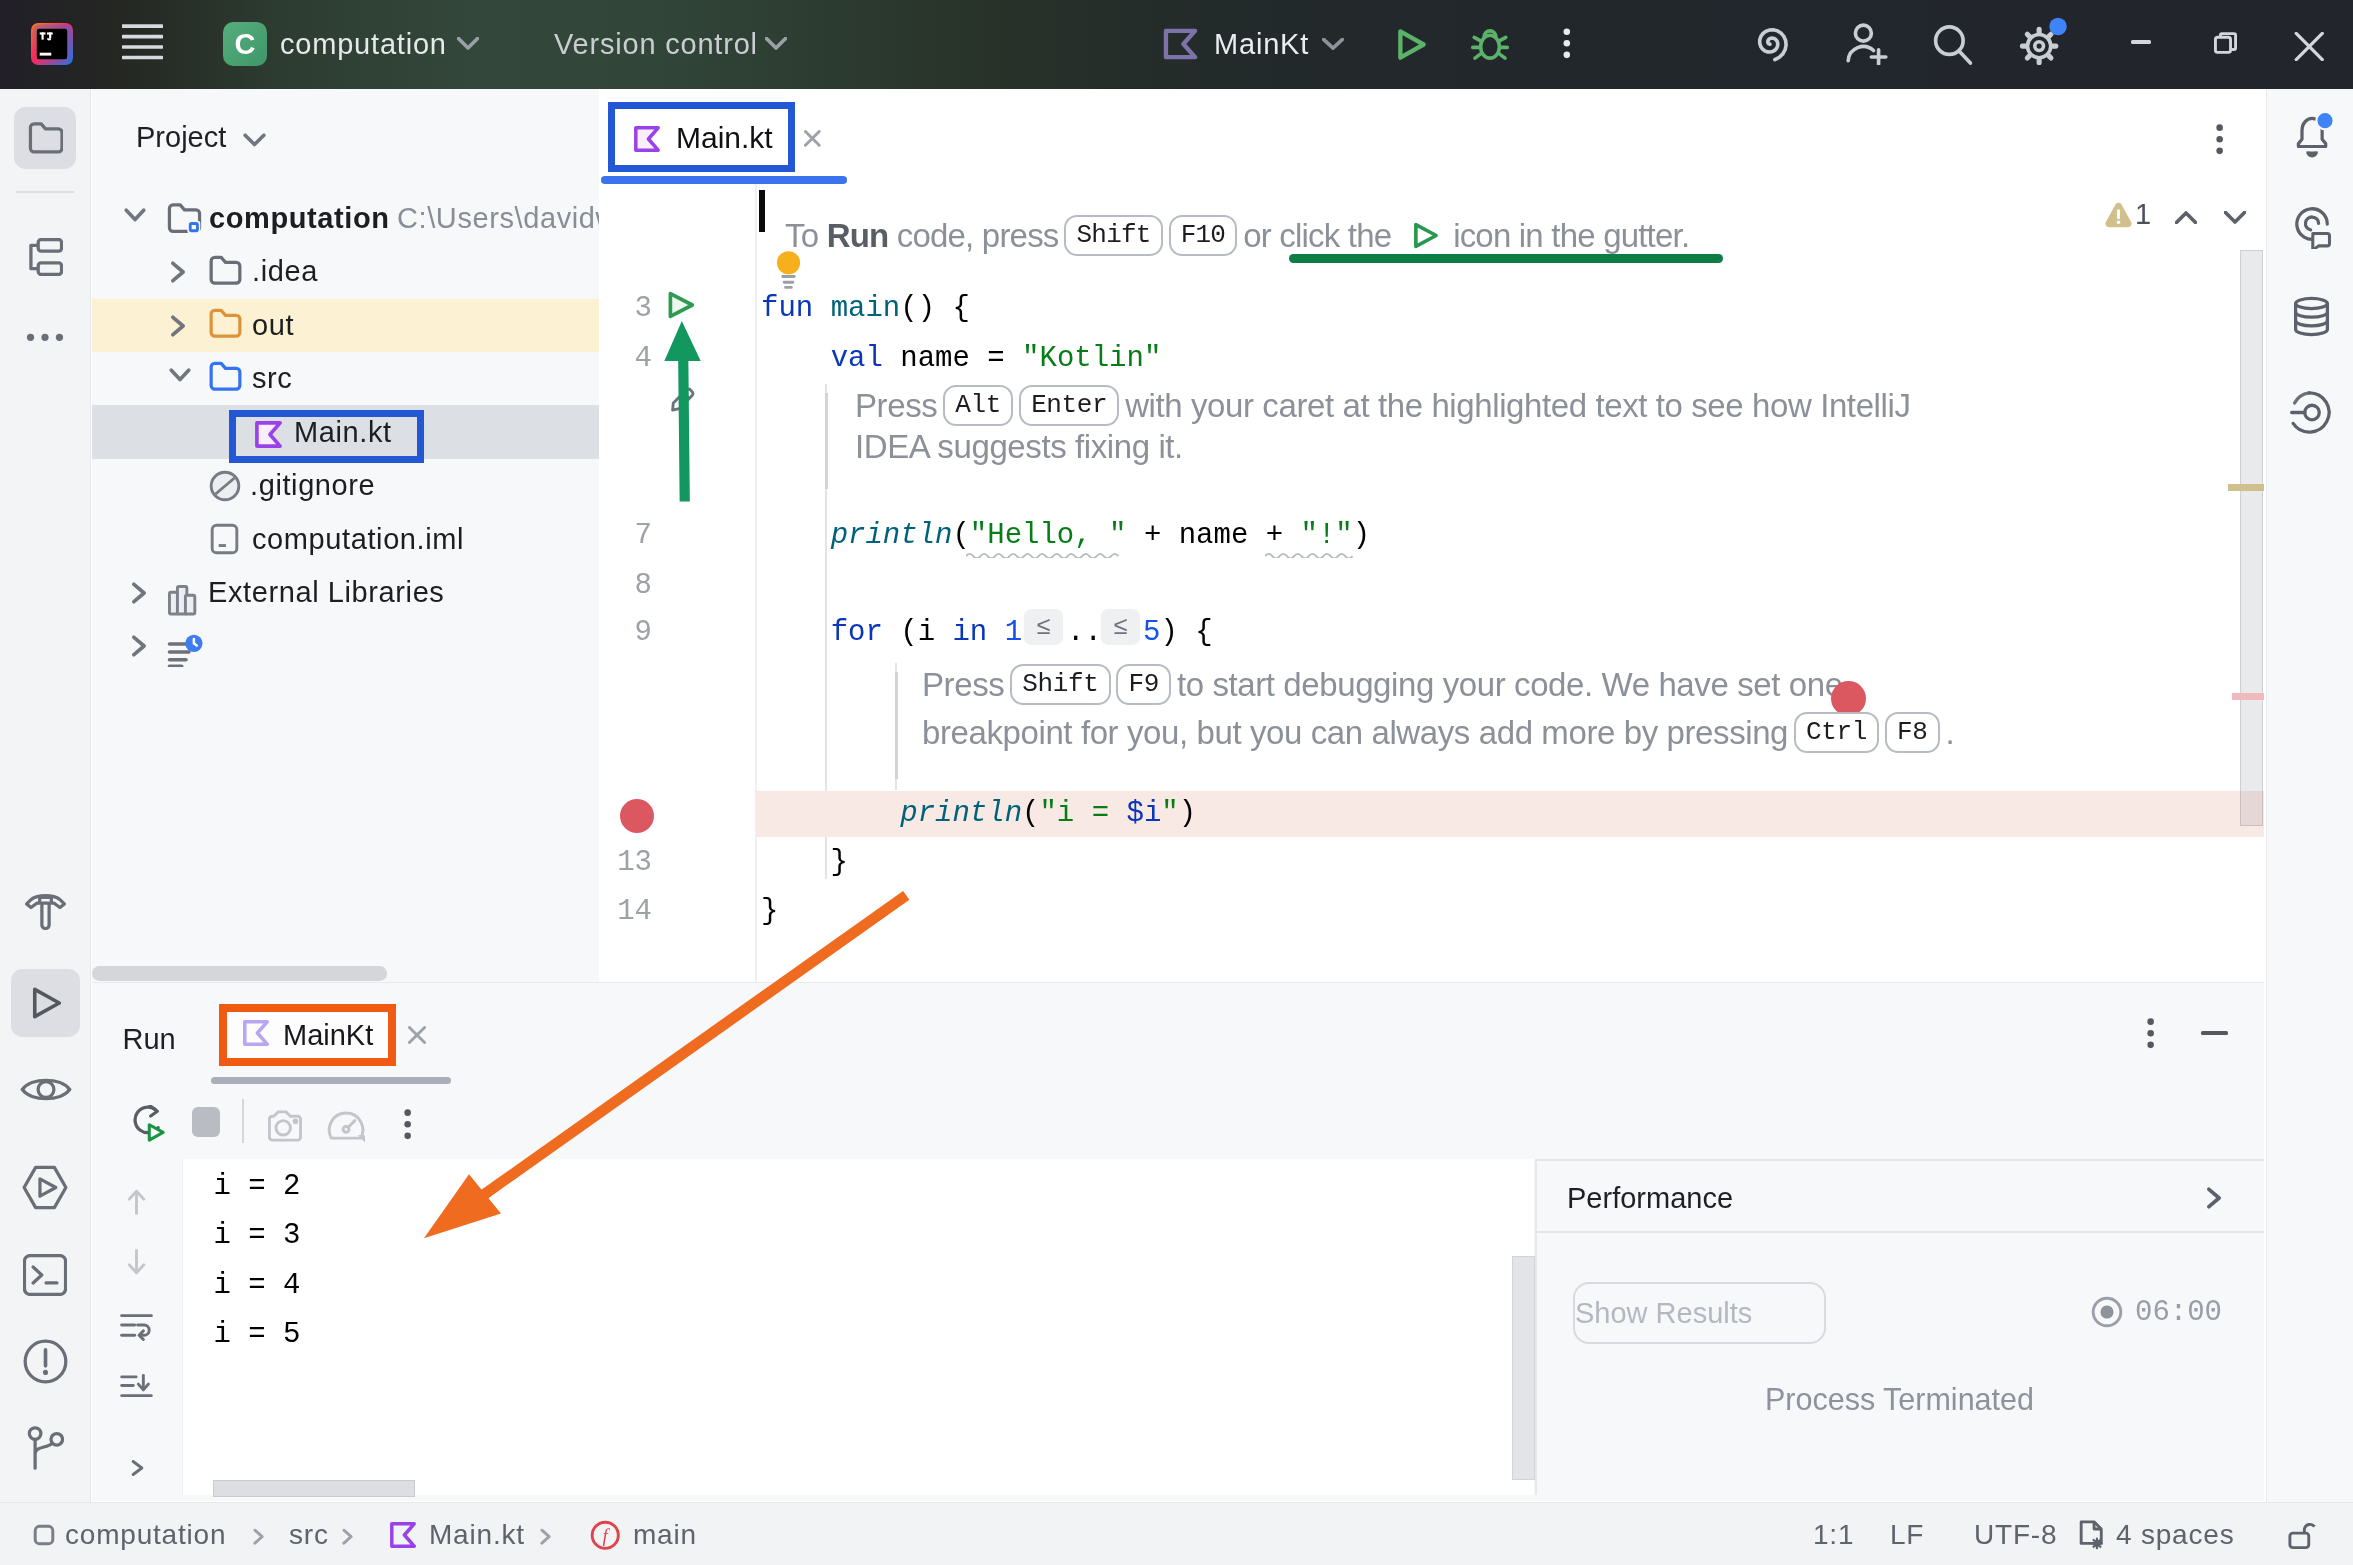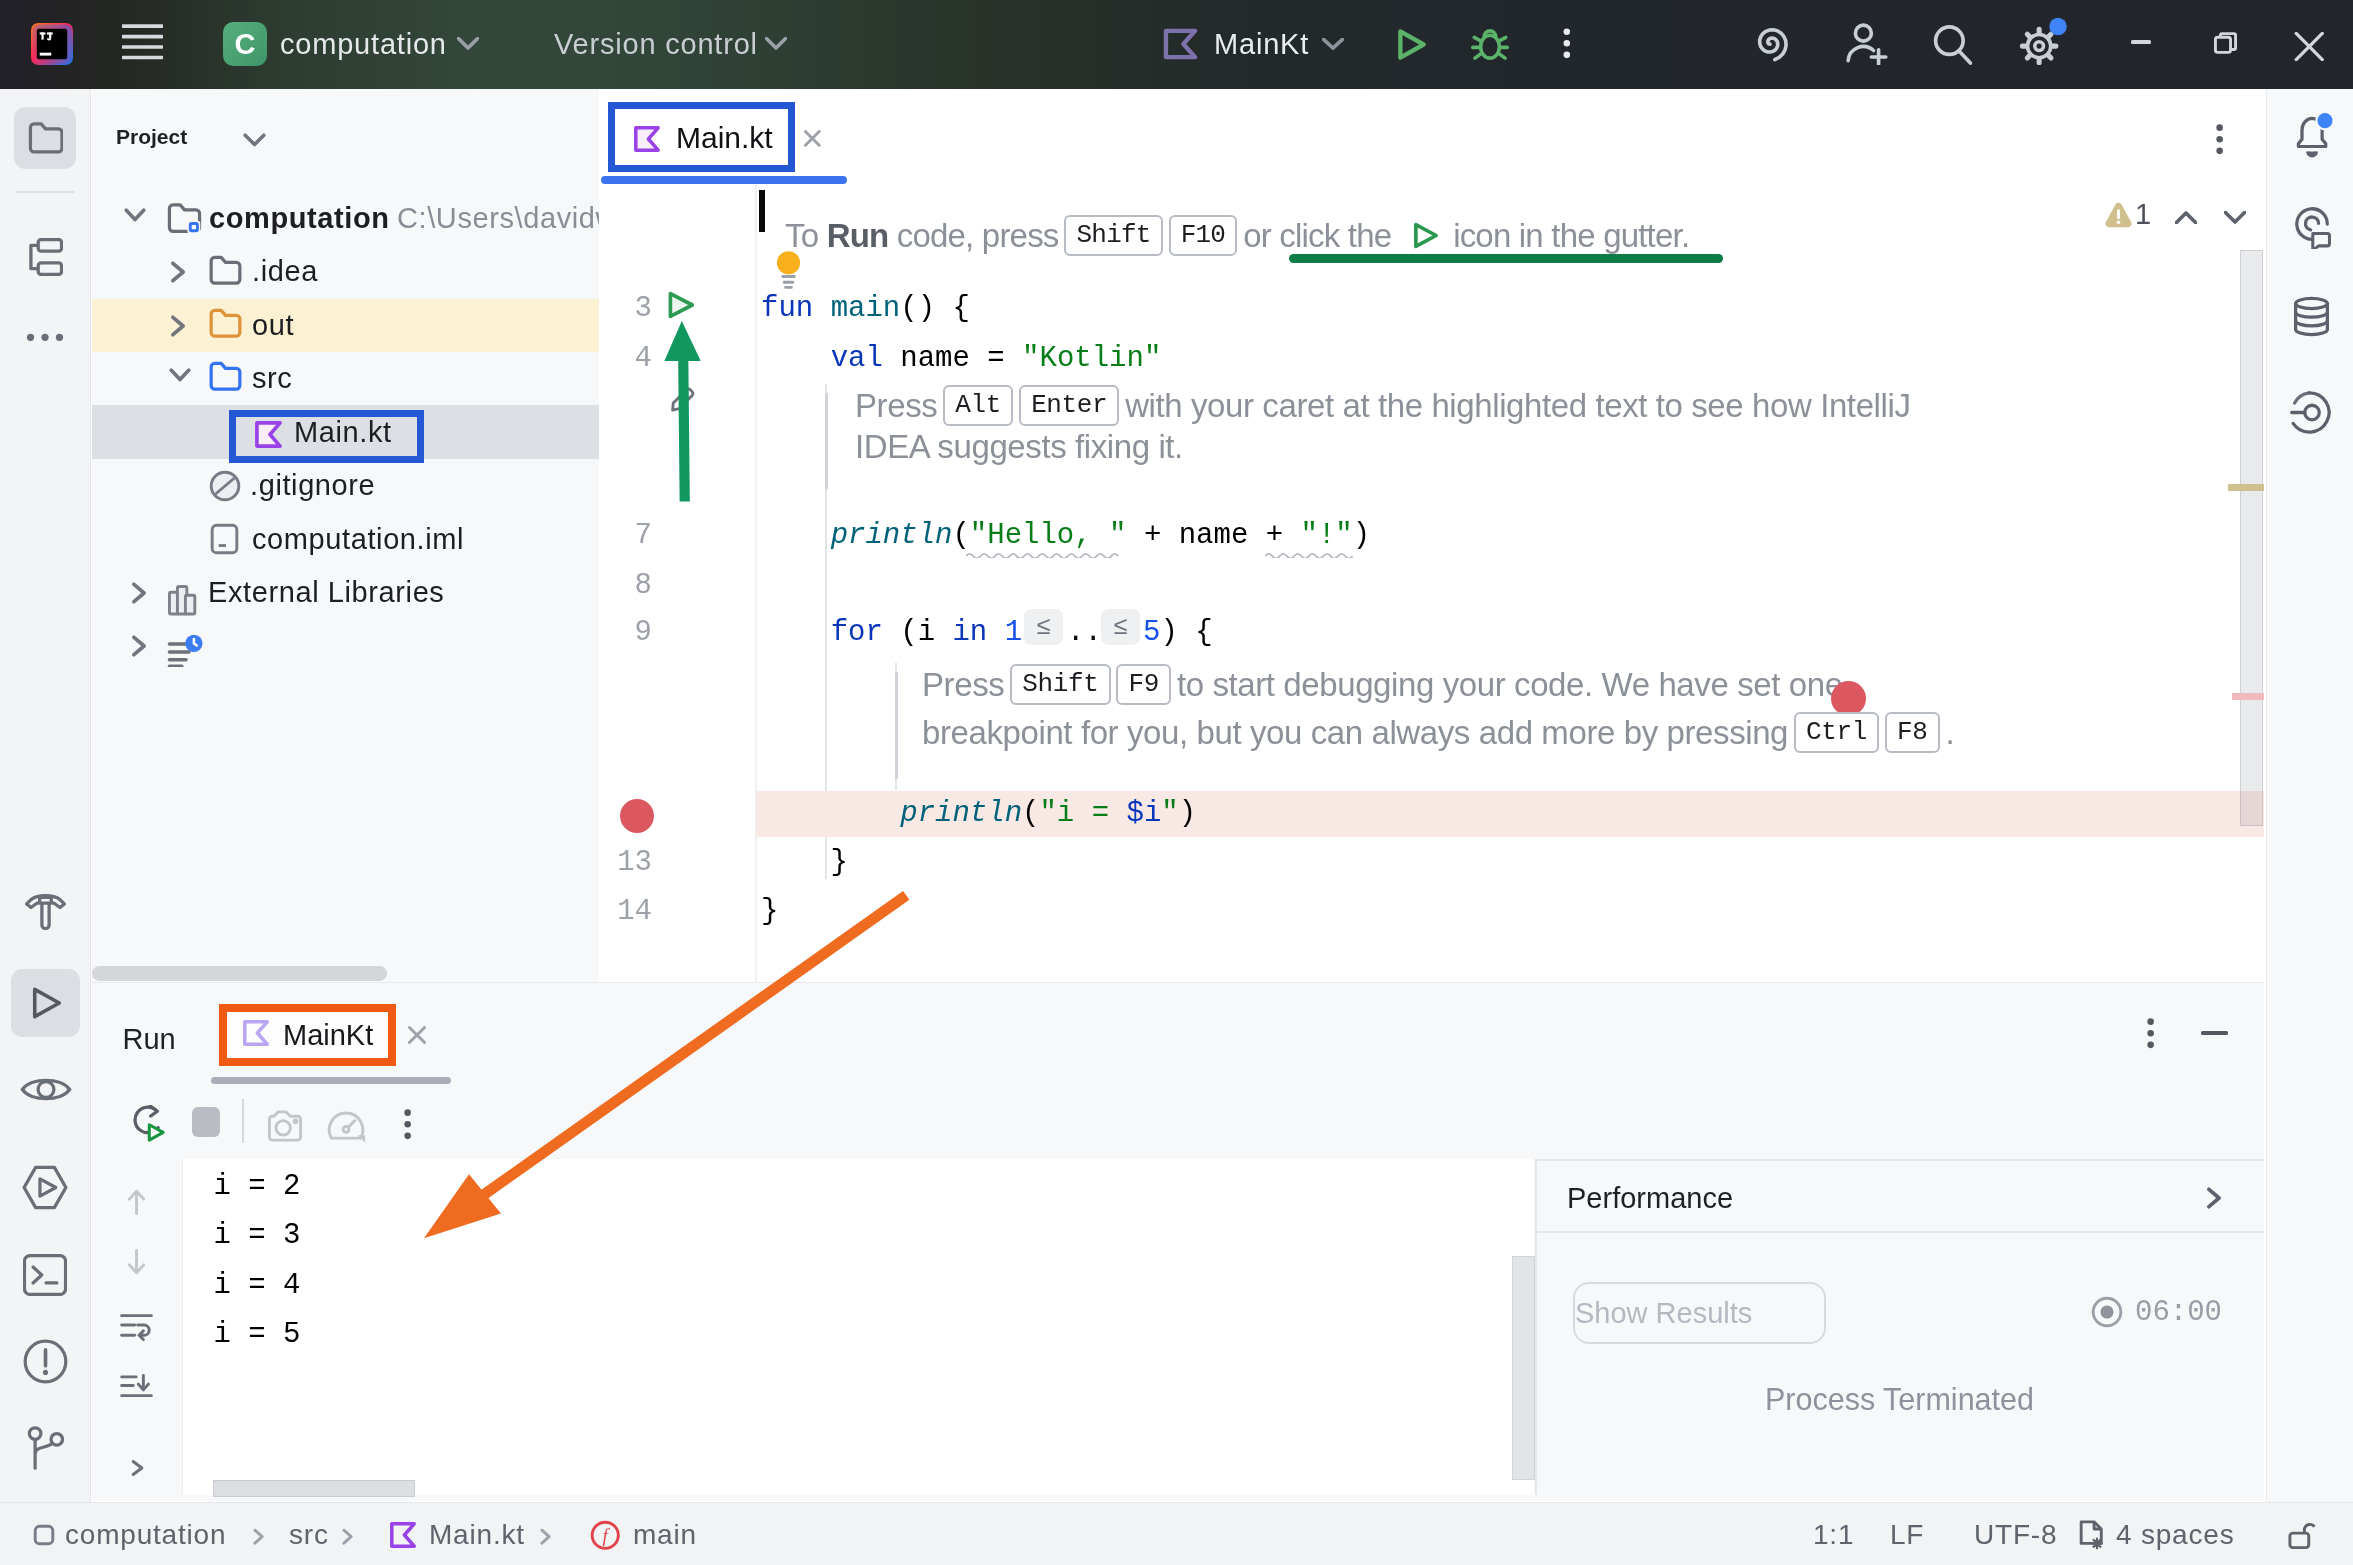--- a/index.html
+++ b/index.html
@@ -22,21 +22,21 @@
 #editor{left:600px;top:89px;width:1664px;height:894px;background:#ffffff}
 .code{position:absolute;font-family:"Liberation Mono",monospace;font-size:29px;line-height:50px;height:50px;white-space:pre;color:#000}
 .lnum{position:absolute;font-family:"Liberation Mono",monospace;font-size:29px;line-height:50px;height:50px;color:#9da1a8;text-align:right;width:44px}
 .kw{color:#0a36ba}
 .num{color:#1750eb}
 .str{color:#067d17}
 .fn{color:#00627a}
 .fncall{color:#00627a;font-style:italic}
 .tiptxt{position:absolute;font-size:33px;color:#8c9099;white-space:nowrap;display:flex;align-items:center;letter-spacing:-0.4px}
 .tipb{color:#585d66;font-weight:bold}
-.kcap{display:inline-block;font-family:"Liberation Mono",monospace;font-size:26px;color:#1b1d21;border:2.2px solid #b7bbc3;border-radius:6px;background:#fff;padding:0 10.2px;height:41px;line-height:36px;margin:0 5.8px;vertical-align:middle}
+.kcap{display:inline-block;font-family:"Liberation Mono",monospace;font-size:26px;color:#1b1d21;border:2.2px solid #b7bbc3;border-radius:13px;background:#fff;padding:0 10.2px;height:41px;line-height:36px;margin:0 5.8px;vertical-align:middle}
 .chip{position:absolute;width:39px;height:36px;background:#eef0f2;border-radius:7.3px;color:#6d727c;font-size:25px;text-align:center;line-height:33px}
 
 #rightrail{left:2266px;top:89px;width:88px;height:1413px;background:#f7f8fa;border-left:1.5px solid #e8eaed}
 
 #runpanel{left:92px;top:982px;width:2172px;height:519px;background:#f7f8fa;border-top:1.5px solid #e8eaec}
 #console{position:absolute;left:90px;top:176px;width:1352px;height:336px;background:#ffffff;border-left:1.5px solid #eceef0}
 .conline{position:absolute;left:30.5px;font-family:"Liberation Mono",monospace;font-size:29px;line-height:50px;height:50px;white-space:pre;color:#010101}
 
 #statusbar{left:0;top:1502px;width:2354px;height:64px;background:#f2f3f5;border-top:1.5px solid #e7e8ea}
 .sbtxt{position:absolute;font-size:28px;color:#5e636c;line-height:64px;white-space:nowrap;letter-spacing:0.8px}
@@ -240,21 +240,21 @@
 
   <svg class="a" style="left:25.4px;top:1337px" width="39" height="44" viewBox="0 0 54 60">
     <g fill="none" stroke="#696e77" stroke-width="4.5" stroke-linecap="round">
       <circle cx="14" cy="10" r="8"></circle>
         <circle cx="44" cy="18" r="8"></circle>
       <path d="M14 18 V58 M14 38 C14 28 30 30 37 24"></path>
     </g>
   </svg>
 </div>
 <div class="a" id="project">
-  <div class="a" style="left:24px;top:26px;height:44px;line-height:44px;font-size:21px;font-weight:700;color:#1d2025">Project</div>
+  <div class="a" style="left:44px;top:26px;height:44px;line-height:44px;font-size:29px;font-weight:400;color:#1d2025">Project</div>
   <svg class="a" style="left:151px;top:44px" width="23" height="14.5" viewBox="0 0 32 20">
       <path d="M3 3 L16 16 L29 3" fill="none" stroke="#70757e" stroke-width="5" stroke-linecap="round" stroke-linejoin="round"></path>
     </svg>
 
   <div class="a" style="left:0;top:210px;width:507px;height:53px;background:#fcf1d2"></div>
   <div class="a" style="left:0;top:316px;width:507px;height:54px;background:#dcdfe3"></div>
 
   <svg class="a" style="left:32px;top:119px" width="22" height="14.5" viewBox="0 0 30 20">
       <path d="M3 3 L15 16 L27 3" fill="none" stroke="#70757e" stroke-width="5" stroke-linecap="round" stroke-linejoin="round"></path>
     </svg>

